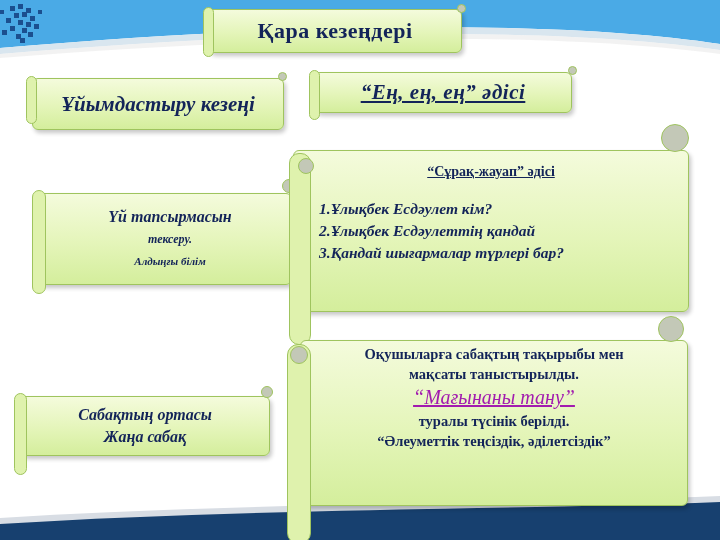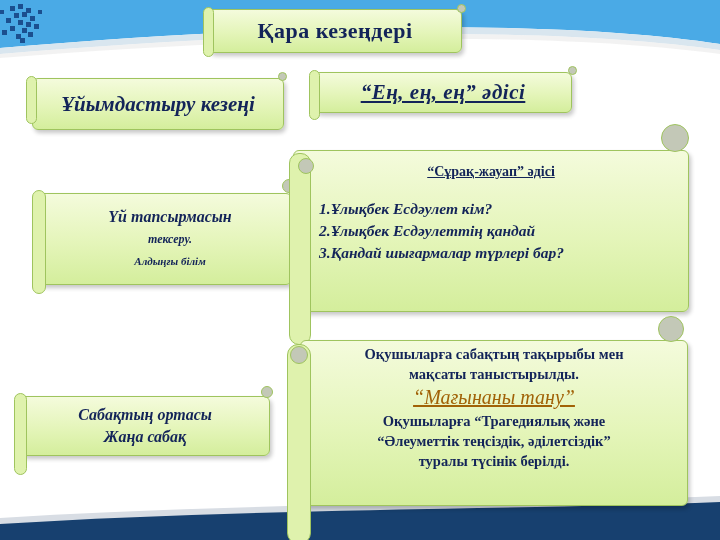--- a/index.html
+++ b/index.html
@@ -25,21 +25,21 @@
     position:absolute; left:0; right:0; top:0; bottom:0;
     display:flex; flex-direction:column; align-items:center; justify-content:center;
     color:#132459; text-align:center;
   }
   .title-text { font-weight:bold; font-size:22px; letter-spacing:0.5px; }
   .it-bold { font-style:italic; font-weight:bold; }
   .u { text-decoration:underline; }
   .qa-title { font-weight:bold; font-size:14px; text-decoration:underline; margin-bottom:18px; }
   .qa-list { font-style:italic; font-weight:bold; font-size:15.5px; line-height:22px; text-align:left; align-self:flex-start; padding-left:26px; }
   .intro-line { font-weight:bold; font-size:14.5px; line-height:20px; }
-  .method-line { font-style:italic; font-size:20px; color:#a16207; text-decoration:underline; line-height:24px; margin:1px 0 2px 0;}
+  .method-line { font-style:italic; font-size:20px; color:#a21caf; text-decoration:underline; line-height:24px; margin:1px 0 2px 0;}
 </style>
 </head>
 <body>
 
 <svg class="top-band" viewBox="0 0 720 70" preserveAspectRatio="none">
   <path d="M0 0 H720 V44 C560 20 300 22 0 48 Z" fill="#4aaae6"></path>
   <path d="M0 48 C300 22 560 20 720 44 V50 C560 27 300 29 0 54 Z" fill="#d9e6ef"></path>
   <path d="M0 54 C300 29 560 27 720 50 V54 C560 32 300 34 0 58 Z" fill="#eaeaea" opacity="0.6"></path>
 </svg>
 
@@ -136,17 +136,16 @@
 
 <div class="scroll" style="left:300px;top:340px;width:388px;height:166px;">
   <div class="body"></div>
   <div class="lcurl" style="left:-13px;top:4px;width:22px;height:198px;border-radius:11px;"></div>
   <div class="knob" style="left:-10px;top:6px;width:16px;height:16px;"></div>
   <div class="knob" style="right:4px;top:-24px;width:24px;height:24px;"></div>
   <div class="text" style="justify-content:flex-start;padding-top:4px;">
     <span class="intro-line">Оқушыларға сабақтың тақырыбы мен</span>
     <span class="intro-line">мақсаты таныстырылды.</span>
     <span class="method-line">“Мағынаны тану” </span>
-    <span class="intro-line">Оқушыларға “Трагедиялық және</span>
+    <span class="intro-line">туралы түсінік берілді.</span>
     <span class="intro-line">“Әлеуметтік теңсіздік, әділетсіздік”</span>
-    <span class="intro-line">туралы түсінік берілді.</span>
   </div>
 </div>
 
 </body></html>

